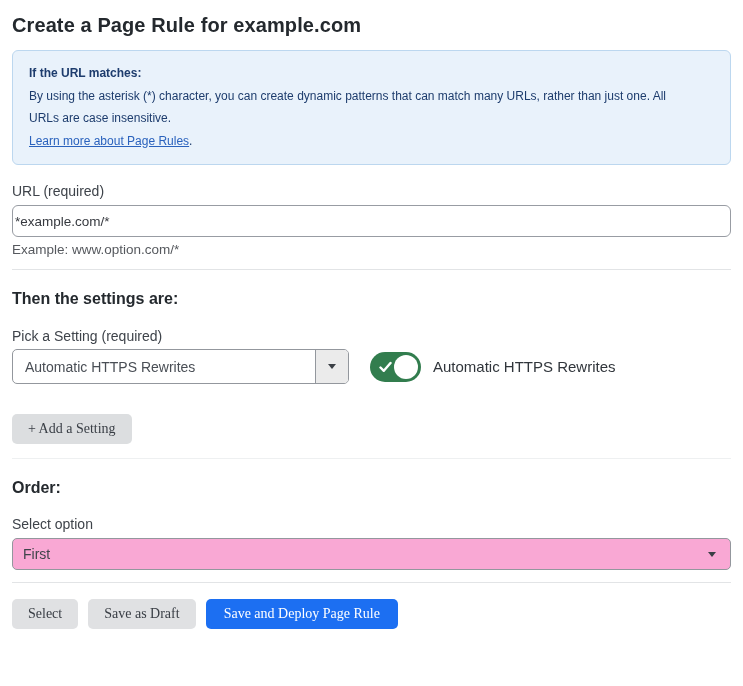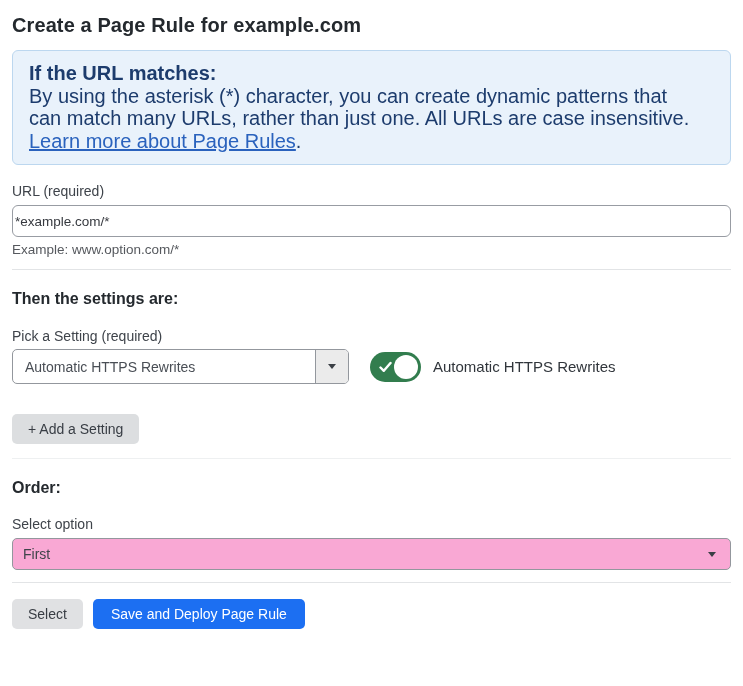--- a/index.html
+++ b/index.html
@@ -20,21 +20,21 @@
     color: #24292e;
     letter-spacing: .1px;
   }
 
   .banner {
     margin-top: 13px;
     background: #e9f2fb;
     border: 1px solid #bcd7ef;
     border-radius: 6px;
     padding: 11px 32px 12px 16px;
-    font-size: 20px;
+    font-size: 12px;
     line-height: 22.5px;
     color: #1d3c6d;
   }
   .banner-heading { font-weight: 700; }
   .banner-link {
     color: #2a62bd;
     text-decoration: underline;
     cursor: pointer;
   }
   .banner-link-suffix { color: #1d3c6d; }
@@ -145,21 +145,21 @@
     color: #30353b;
   }
 
   .btn {
     display: inline-flex;
     align-items: center;
     justify-content: center;
     height: 30px;
     border: none;
     border-radius: 5px;
-    font-family: Liberation Sans, sans-serif;
+    font-family: Liberation Serif, serif;
     font-size: 14px;
     cursor: pointer;
     padding: 0 16px;
   }
   .btn-gray { background: #e0e1e3; color: #383d44; }
   .btn-blue { background: #1c6ff2; color: #ffffff; padding: 0 18px; }
   .add-setting-btn { margin-top: 30px; background: #dcdee0; color: #383d44; }
 
   .select-box {
     margin-top: 6px;
@@ -243,16 +243,17 @@
   <div class="select-box" role="combobox">
     <span>First</span>
     <span class="caret-down"></span>
   </div>
 
 
   <hr class="divider">
 
   <div class="footer-buttons">
     <button class="btn btn-gray">Select</button>
+    <button class="btn btn-gray">Save as Draft</button>
     <button class="btn btn-blue">Save and Deploy Page Rule</button>
   </div>
 
 </div>
 
 </body></html>

